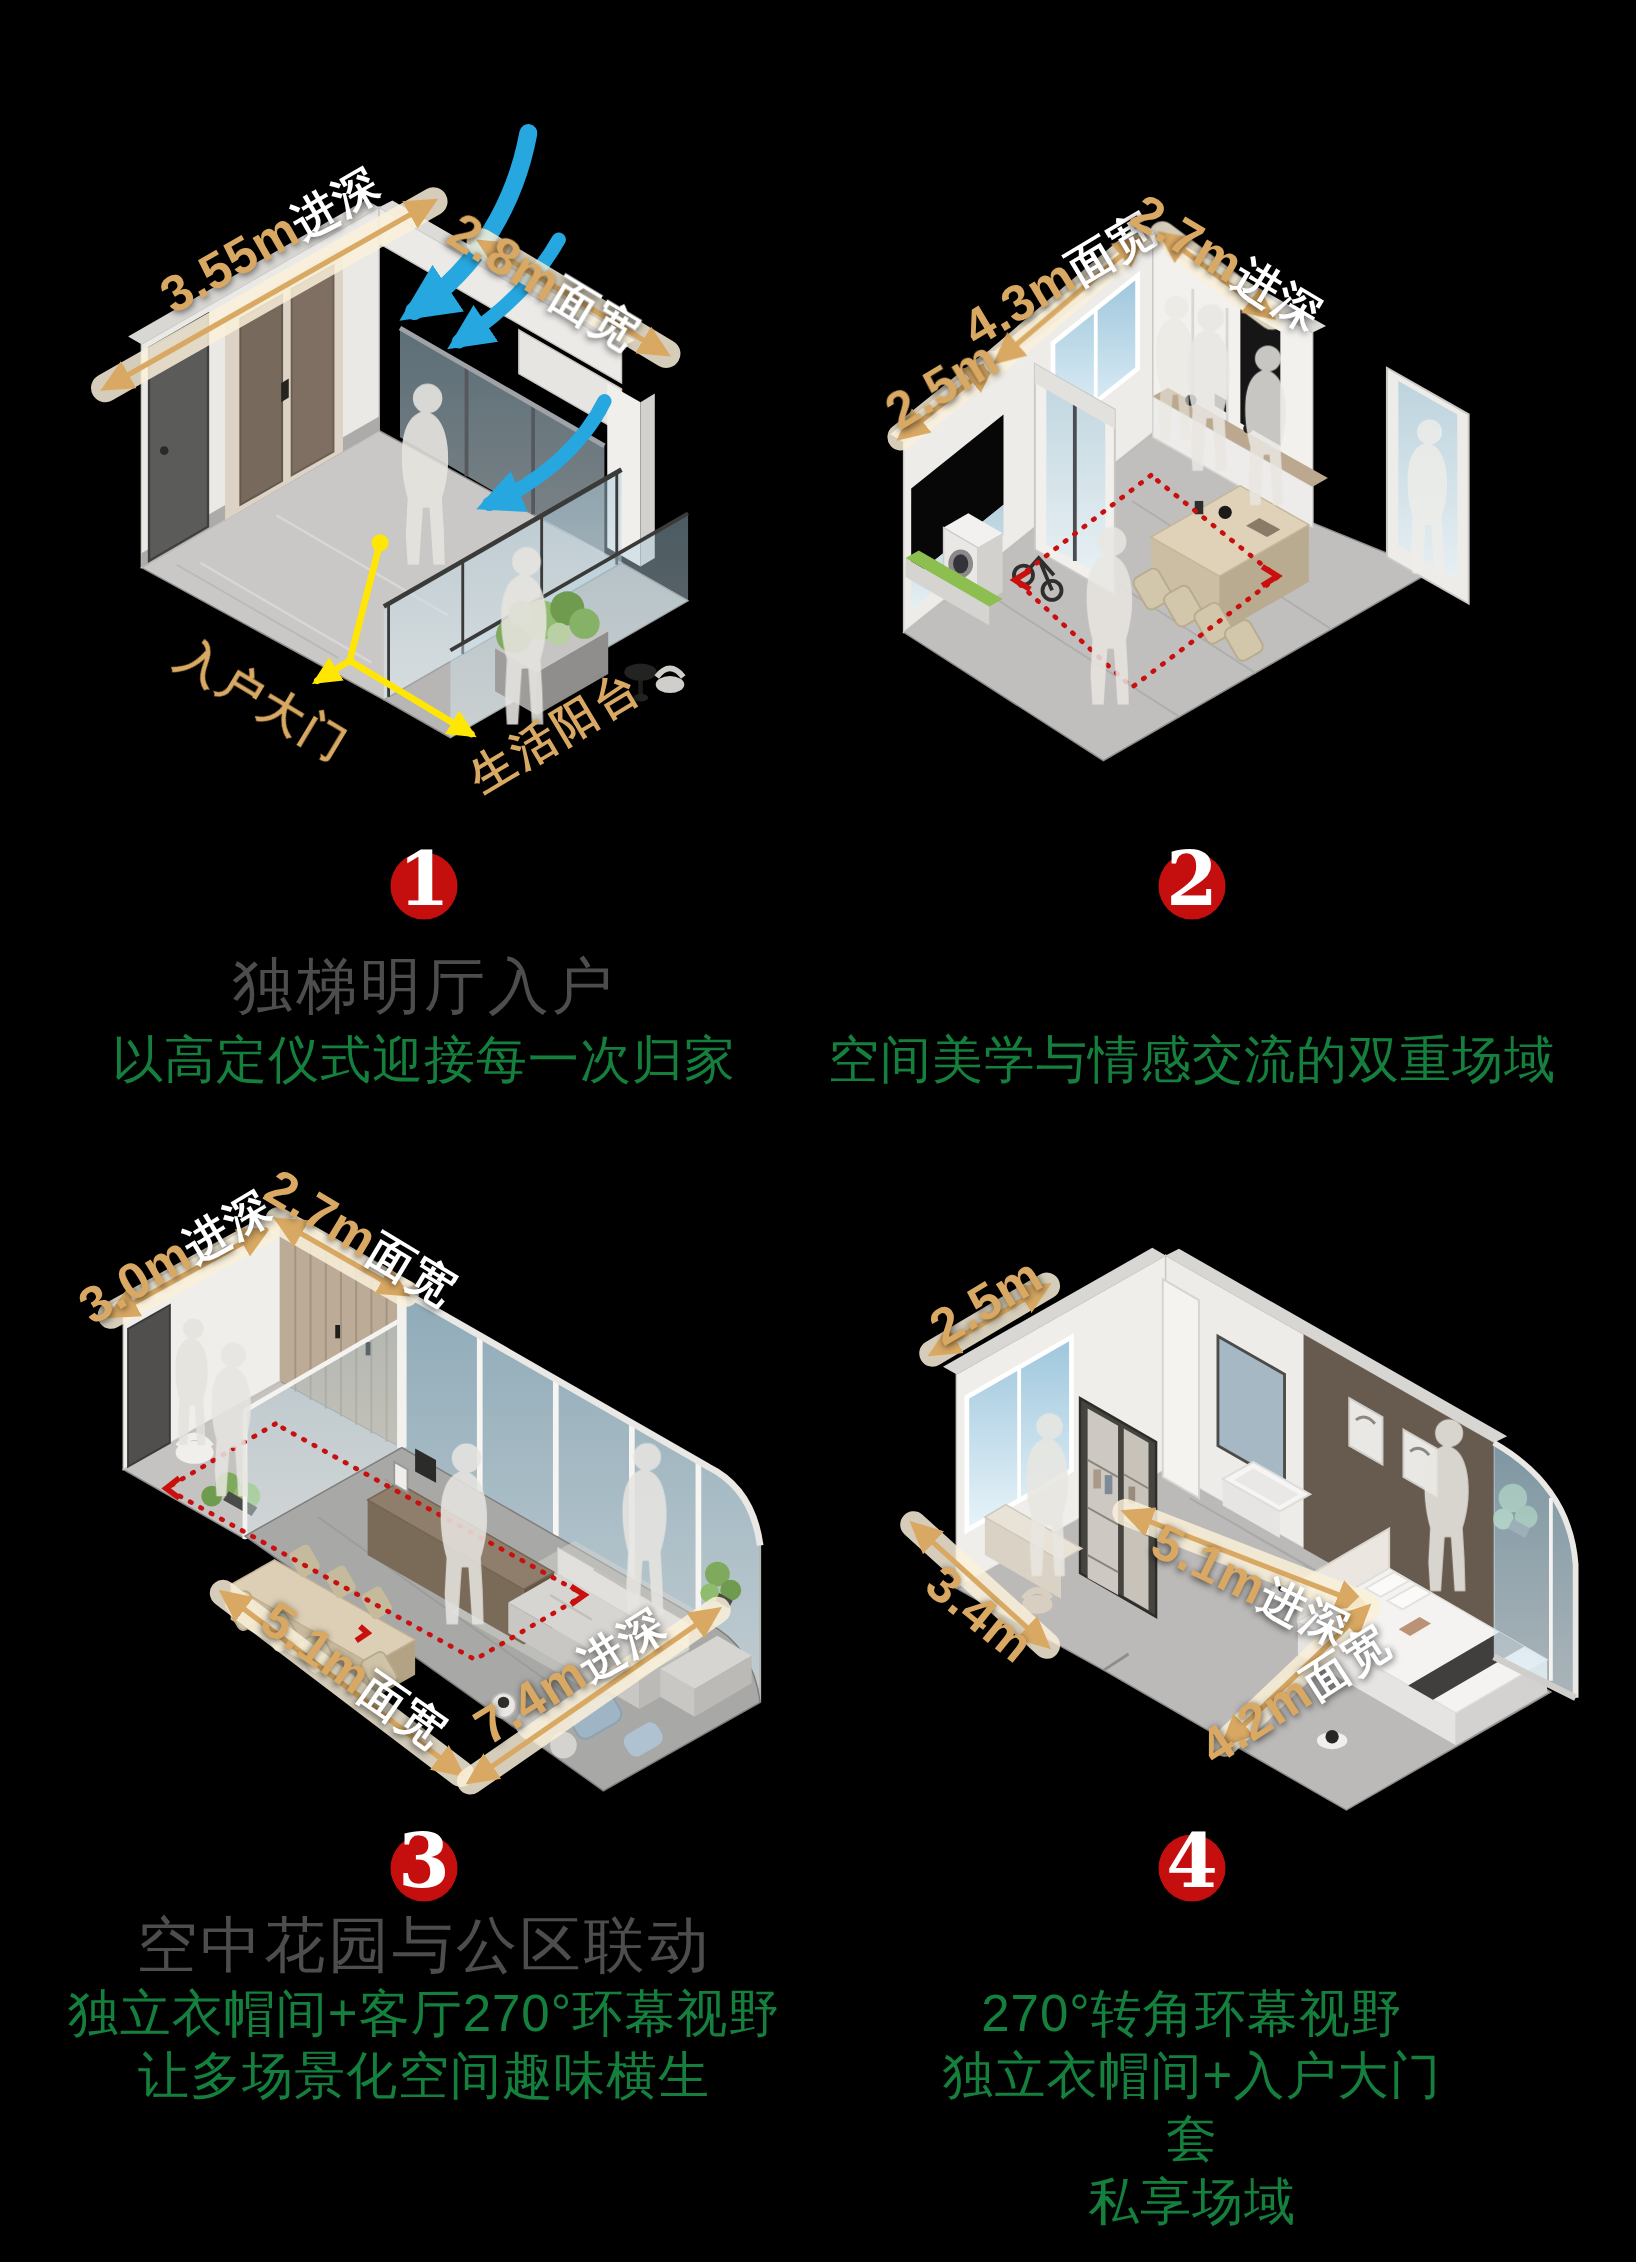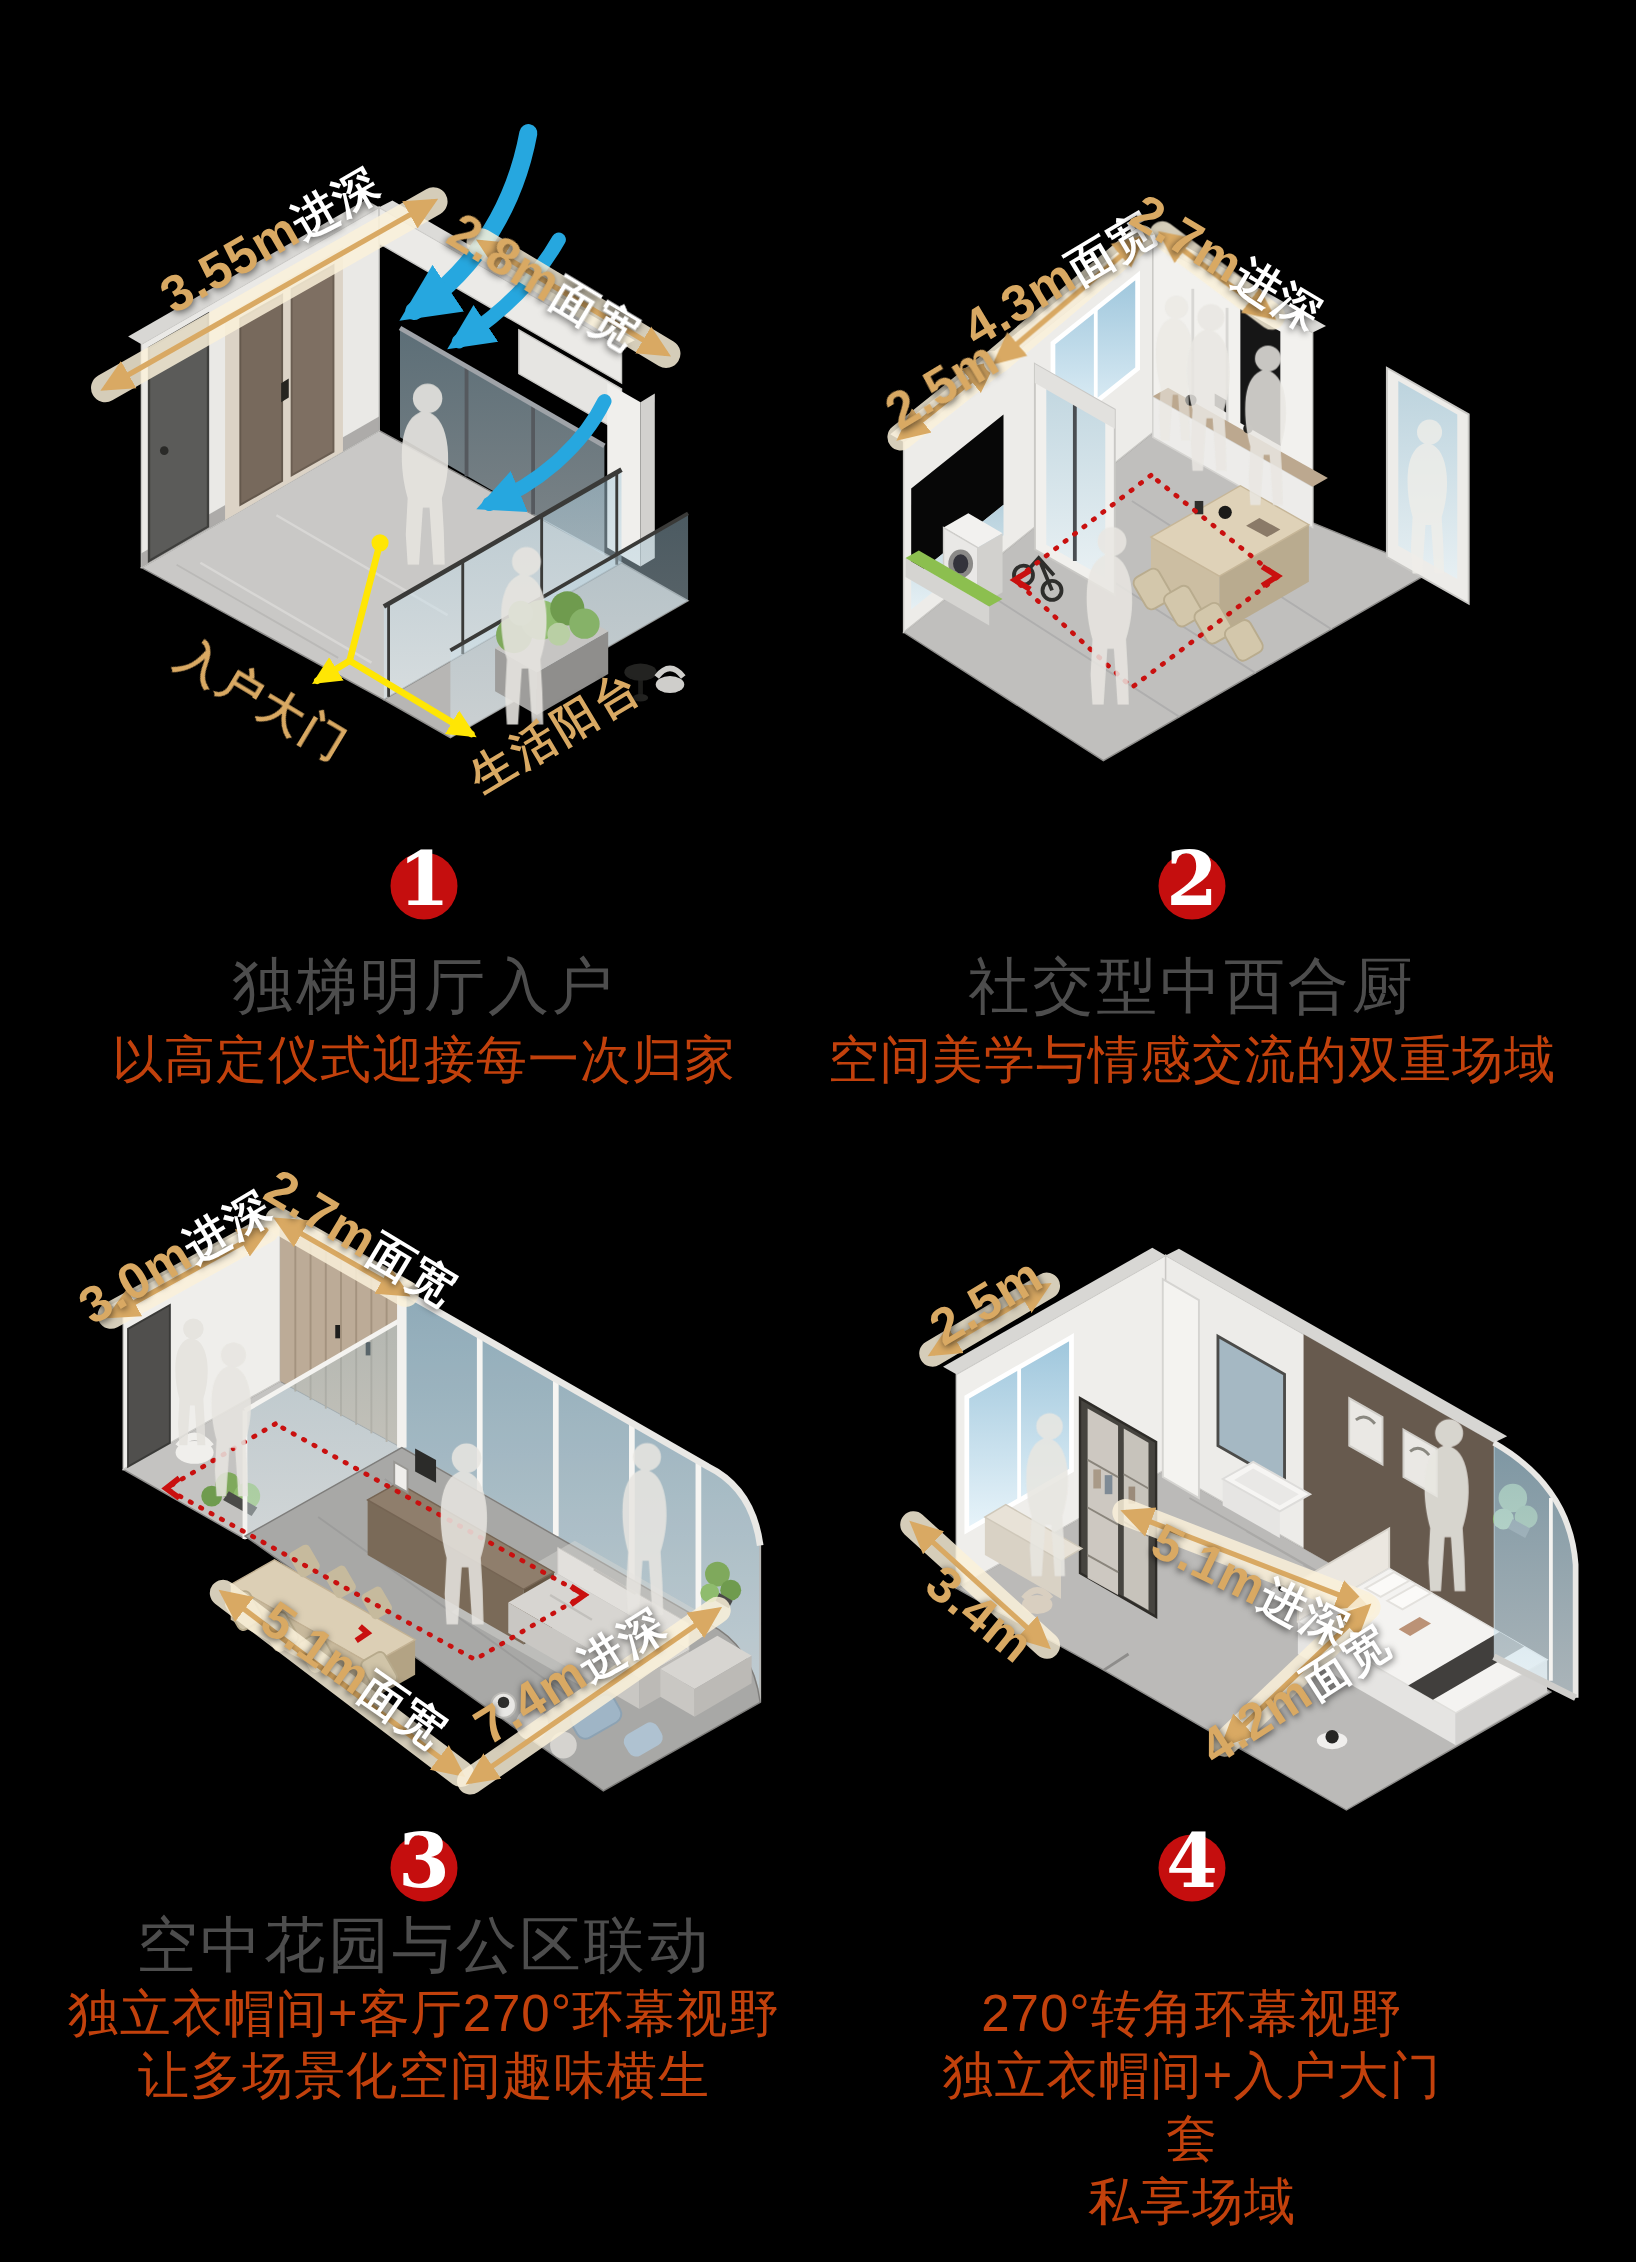--- a/index.html
+++ b/index.html
@@ -16,21 +16,21 @@
         transform:translate(-50%,-50%) rotate(var(--rot,0deg));
         text-shadow:0 1.9px 7.6px rgba(0,0,0,.65);letter-spacing:3.8px;}
   
   .badge{position:absolute;width:67px;height:67px;border-radius:50%;background:#C50E0E;
          transform:translate(-50%,-50%);display:flex;align-items:center;justify-content:center;}
   .badge span{font-family:"DejaVu Serif","Liberation Serif",serif;font-weight:700;
               font-size:74px;line-height:1;color:#fff;margin-top:-15px;}
   .title{position:absolute;transform:translate(-50%,-50%);white-space:nowrap;
          font-size:61px;font-weight:400;color:#4D4D4D;letter-spacing:2.9px;margin:0;}
   .sub{position:absolute;transform:translate(-50%,-50%);white-space:nowrap;
-       font-size:51px;font-weight:500;color:#c2410c;letter-spacing:1px;margin:0;text-align:right;}
+       font-size:51px;font-weight:500;color:#15803d;letter-spacing:1px;margin:0;text-align:right;}
 </style>
 </head>
 <body>
 
 <div class="canvas">
 
 <svg width="0" height="0" style="position:absolute">
   <defs>
     <linearGradient id="glassG" x1="0" y1="0" x2="0" y2="1">
       <stop offset="0" stop-color="#A8C9D9"></stop>
@@ -510,21 +510,20 @@
 
 <div class="badge" style="left:424px;top:886px">
       <span>1</span>
     </div>
 <h2 class="title" style="left:424px;top:987px">独梯明厅入户</h2>
 <p class="sub" style="left:424px;top:1060px">以高定仪式迎接每一次归家</p>
 
 <div class="badge" style="left:1192px;top:886px">
       <span>2</span>
     </div>
-<h2 class="title" style="left:1192px;top:987px">社交型中西合厨</h2>
 <p class="sub" style="left:1192px;top:1060px">空间美学与情感交流的双重场域</p>
 
 <div class="badge" style="left:424px;top:1868px">
       <span>3</span>
     </div>
 <h2 class="title" style="left:424px;top:1946px">空中花园与公区联动</h2>
 <p class="sub" style="left:424px;top:2014px">独立衣帽间+客厅270°环幕视野</p>
 <p class="sub" style="left:424px;top:2076px">让多场景化空间趣味横生</p>
 
 <div class="badge" style="left:1192px;top:1868px">

